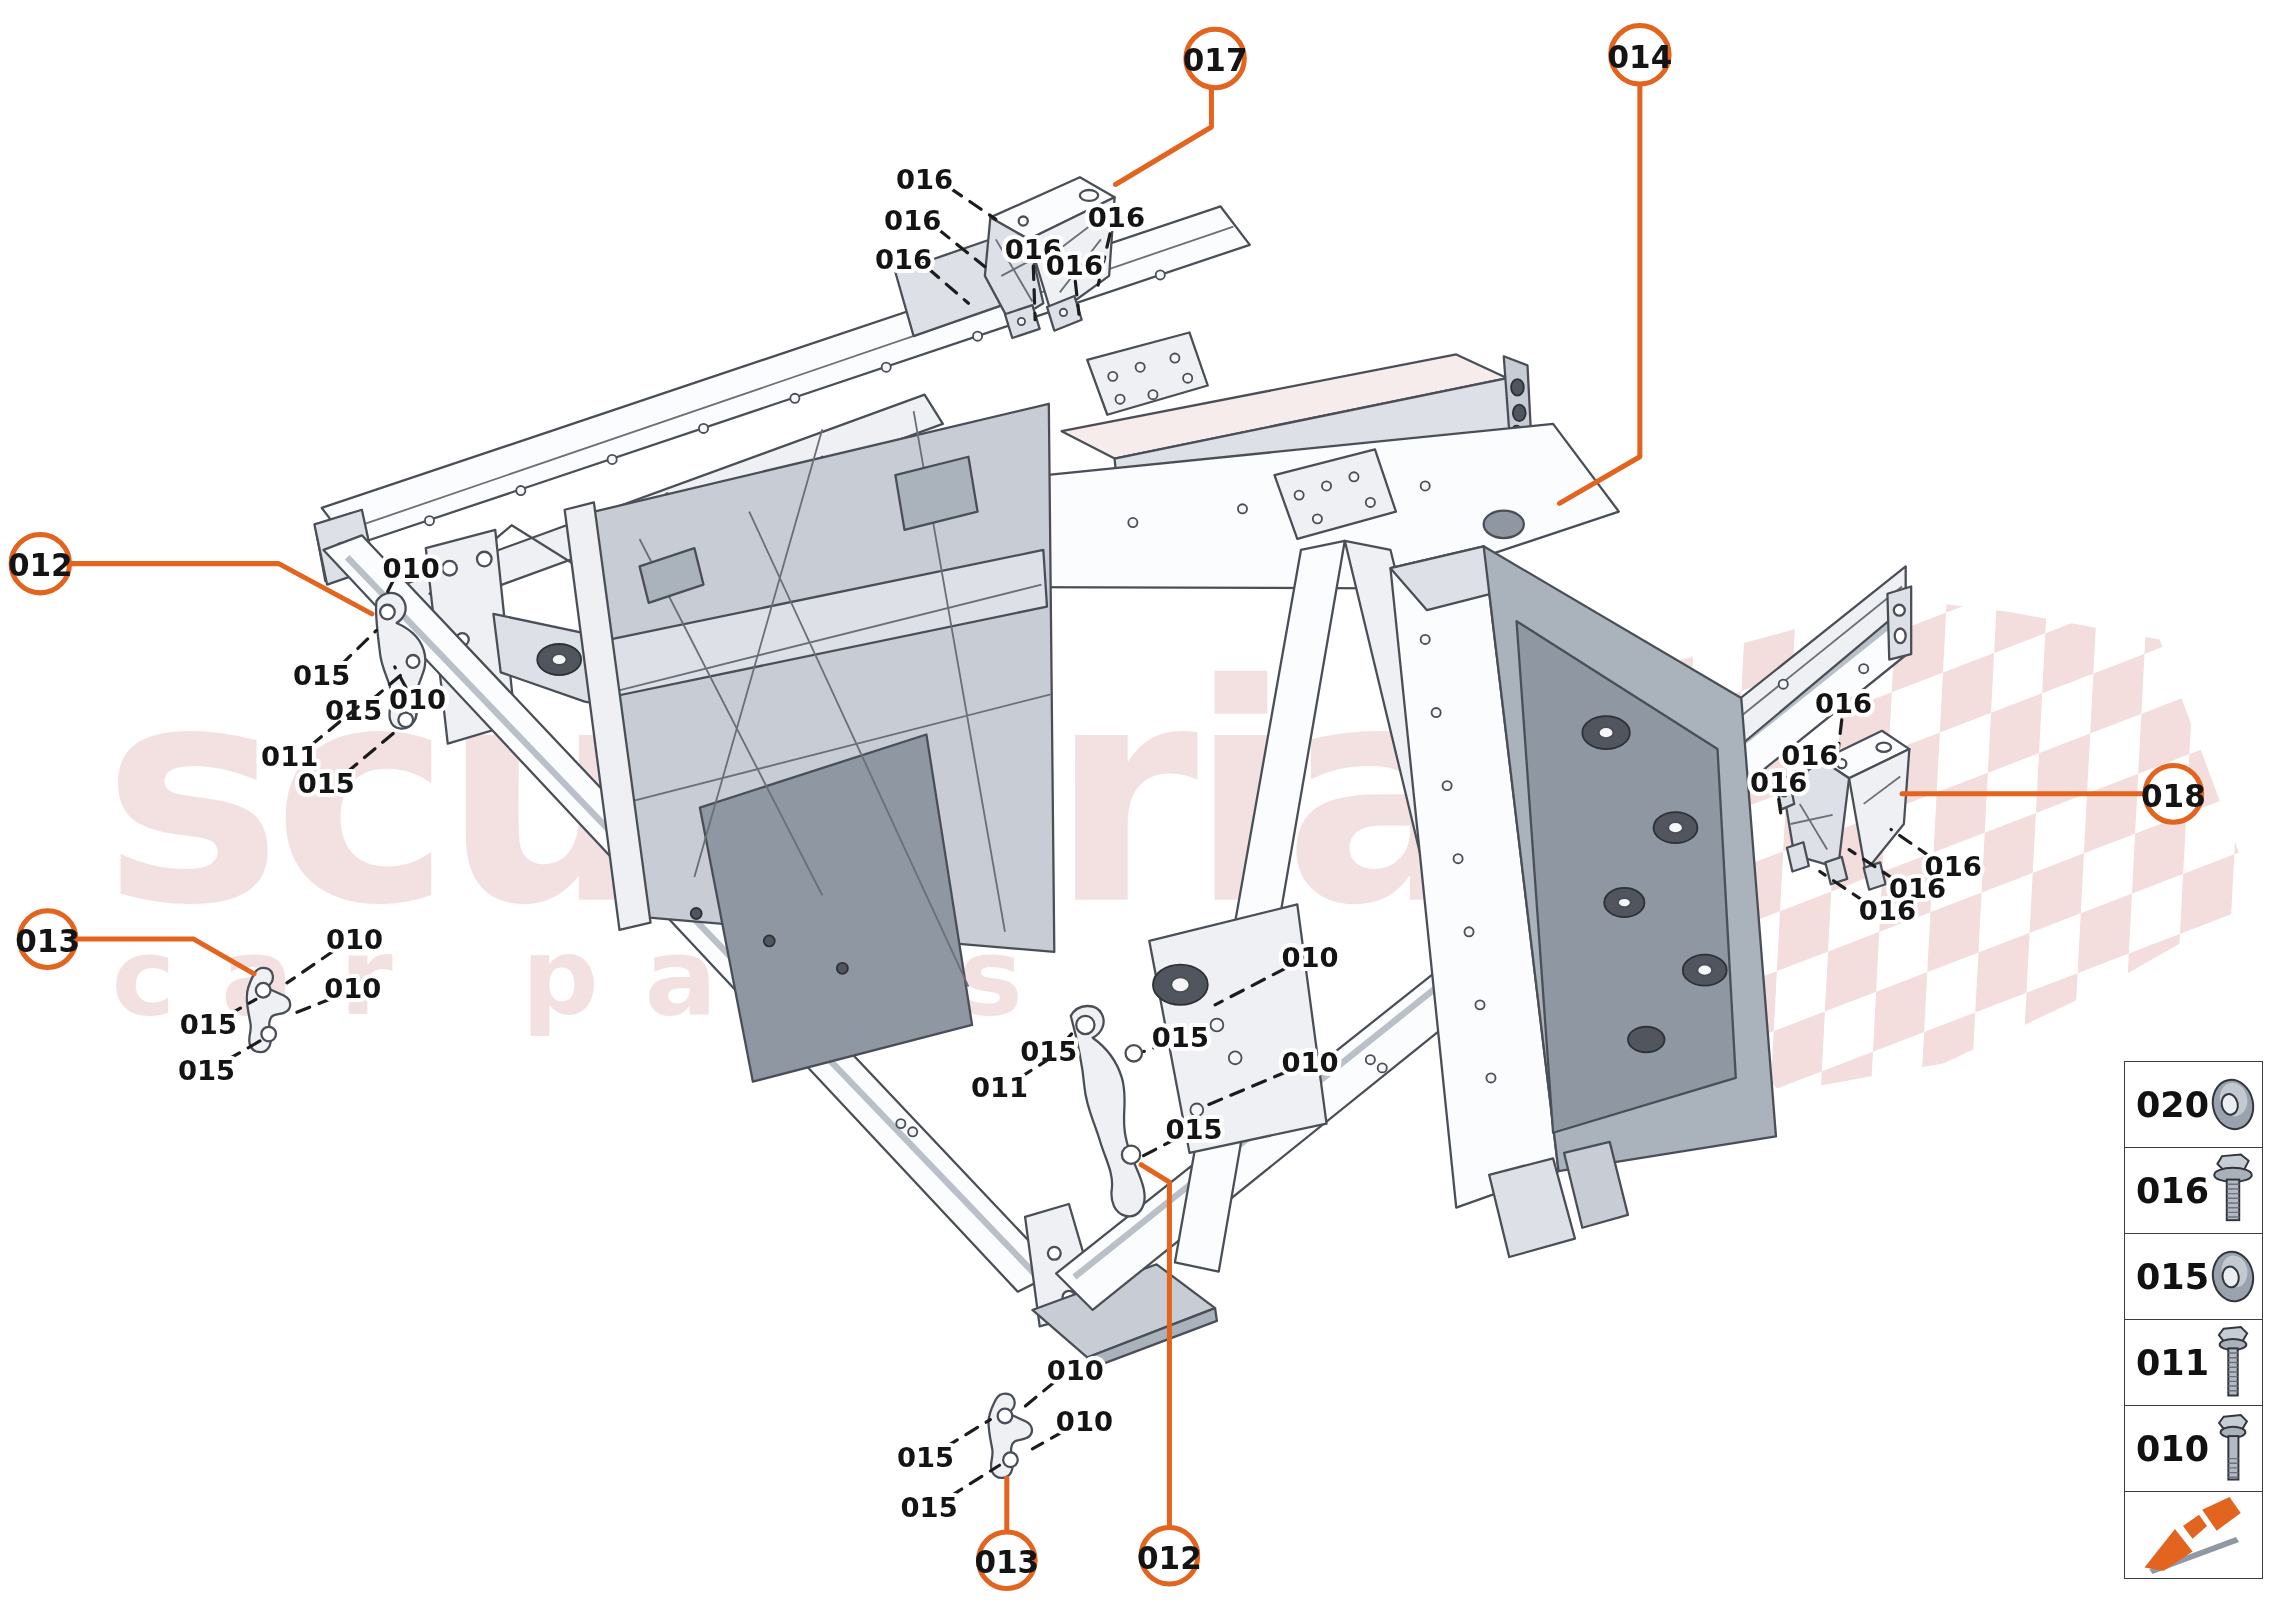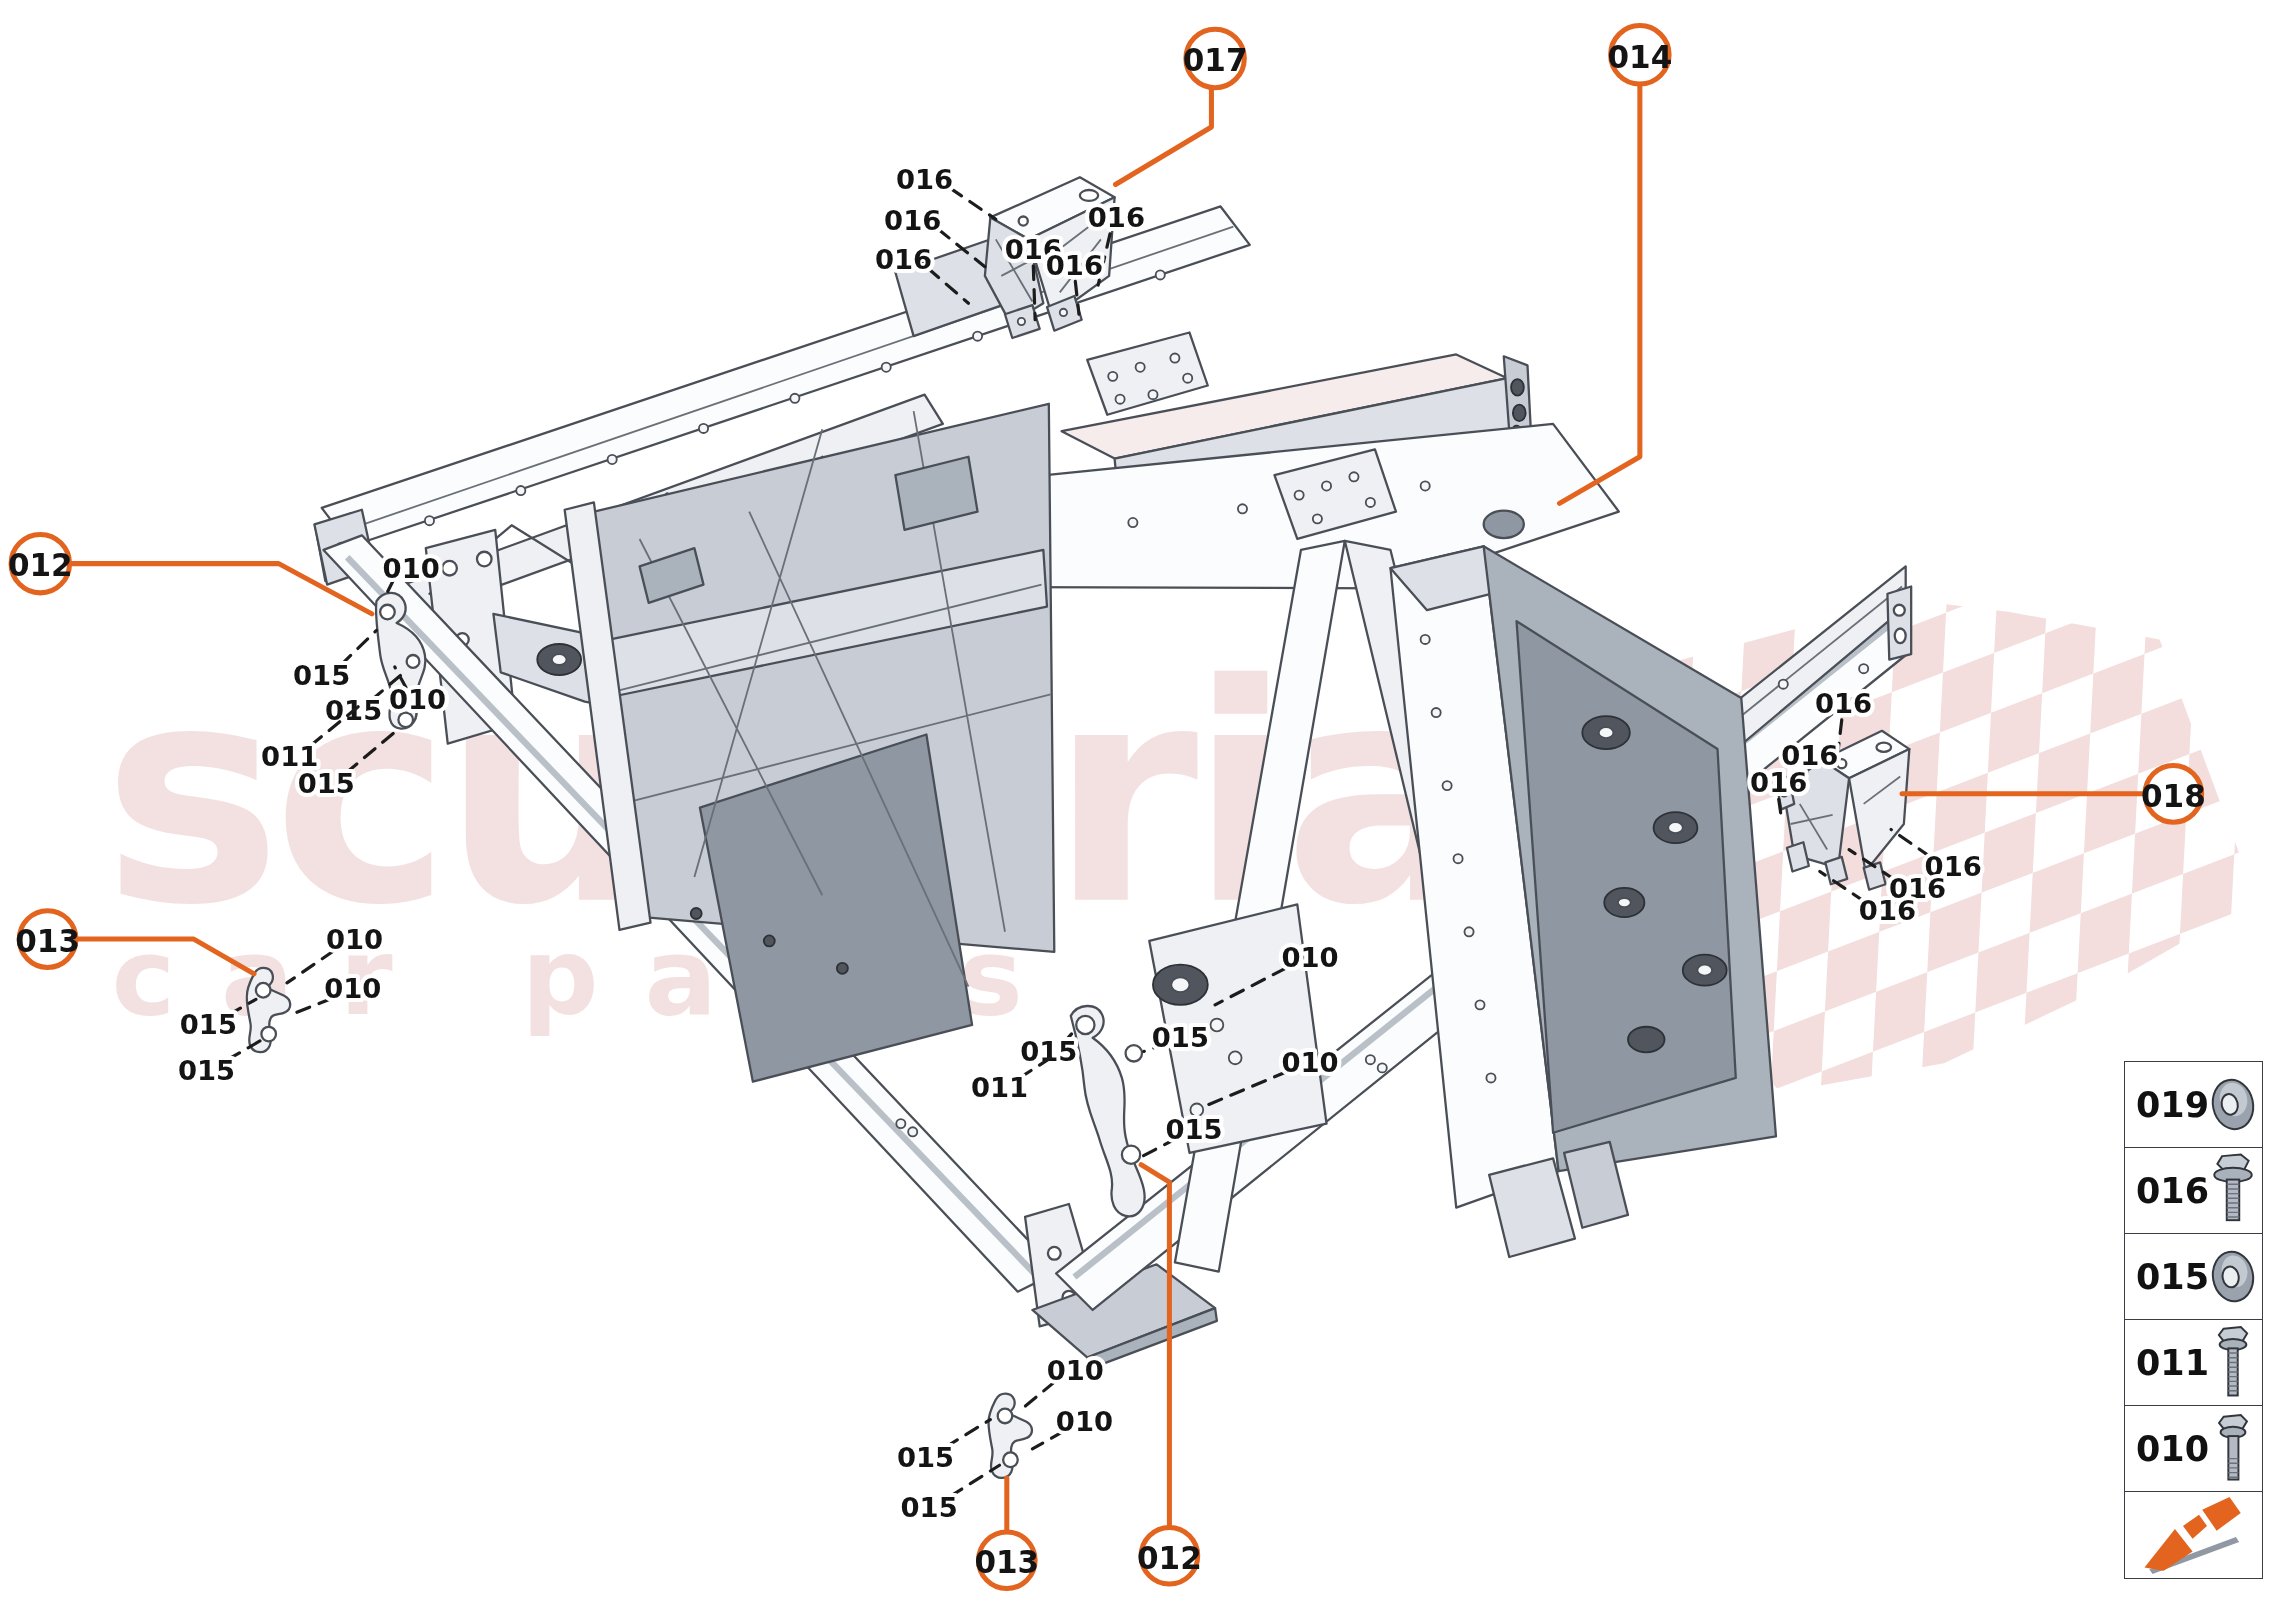--- a/index.html
+++ b/index.html
@@ -412,21 +412,21 @@
         <g>
           <polyline points="1280,1672 1280,1294 1249,1275" class="cleader"></polyline>
           <circle cx="1280" cy="1703" r="31" class="ccircle"></circle>
           <text x="1280" y="1705" class="cnum">012</text>
         </g>
       </g>
   </svg>
 
   <div class="legend">
     <div class="lrow">
-      <span class="lnum">019</span>
+      <span class="lnum">020</span>
       <svg class="licon" width="48" height="69" viewBox="0 0 60 84">
         <g transform="rotate(-12 30 42)">
           <ellipse cx="30" cy="42" rx="25" ry="31" fill="#9aa3ad" stroke="#32363c" stroke-width="2.5"></ellipse>
           <ellipse cx="32" cy="36" rx="17" ry="21" fill="#c2c9d1" stroke="none"></ellipse>
           <ellipse cx="26" cy="41" rx="10" ry="13" fill="#eceff2" stroke="#32363c" stroke-width="2.5"></ellipse>
         </g>
       </svg>
     </div>
     <div class="lrow">
       <span class="lnum">016</span>

